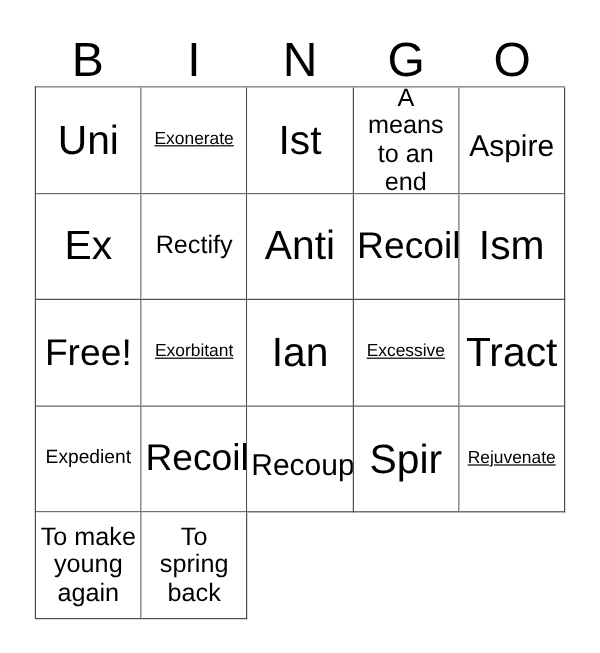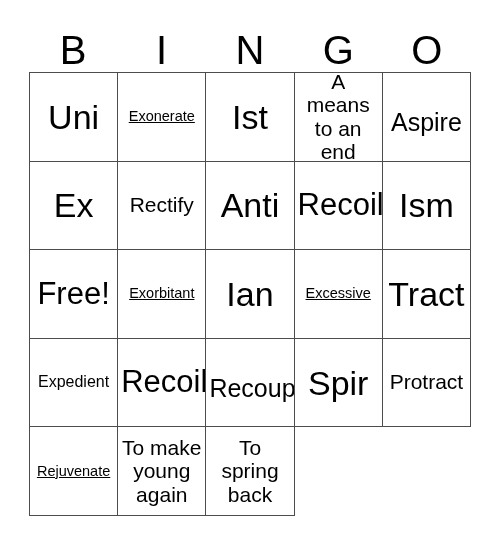--- a/index.html
+++ b/index.html
@@ -162,23 +162,20 @@
       <span class="cell-text sz-lg">Recoil</span>
     </div>
     <div class="bingo-cell">
       <span class="cell-text sz-md">Recoup</span>
     </div>
 
     <div class="bingo-cell">
       <span class="cell-text sz-xl">Spir</span>
     </div>
     <div class="bingo-cell">
-      <span class="cell-text sz-sm">Protract</span>
-    </div>
-    <div class="bingo-cell">
       <span class="cell-text sz-xxs">Rejuvenate</span>
     </div>
     <div class="bingo-cell">
       <span class="cell-text sz-sm multi">To make
 young
 again</span>
     </div>
     <div class="bingo-cell">
       <span class="cell-text sz-sm multi">To
 spring

